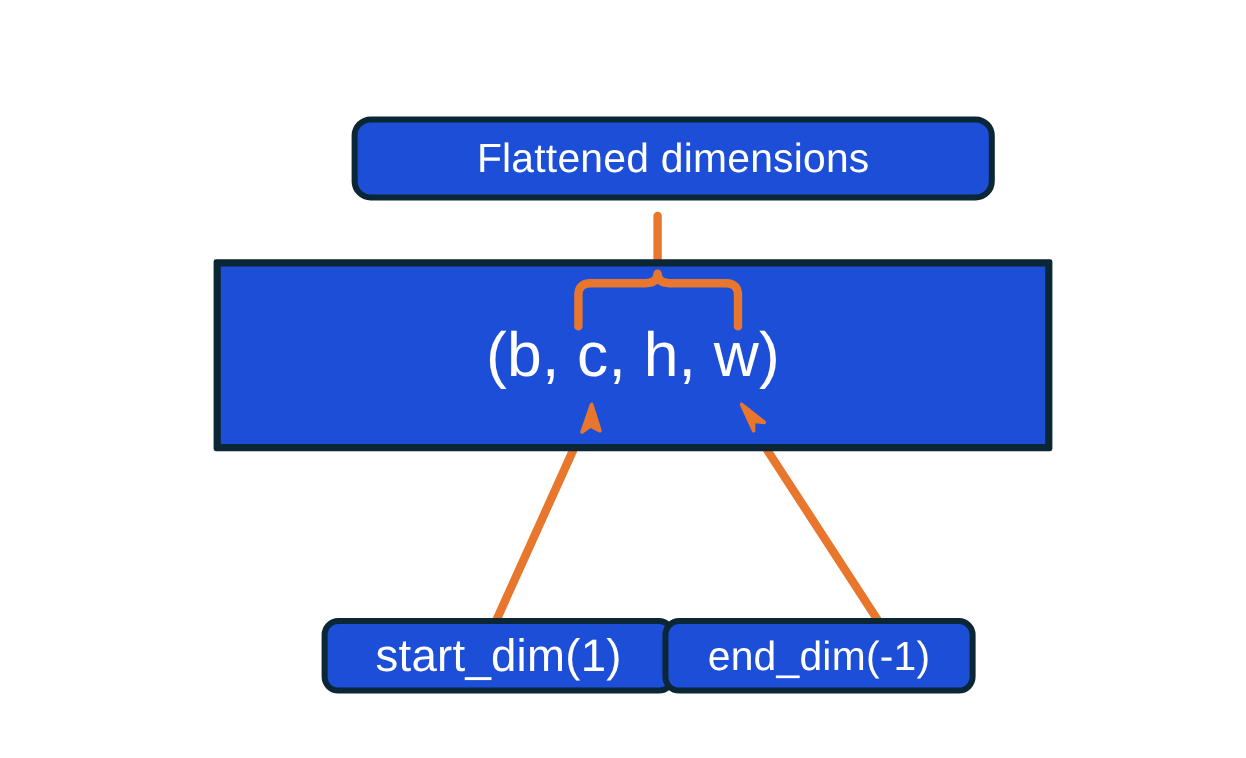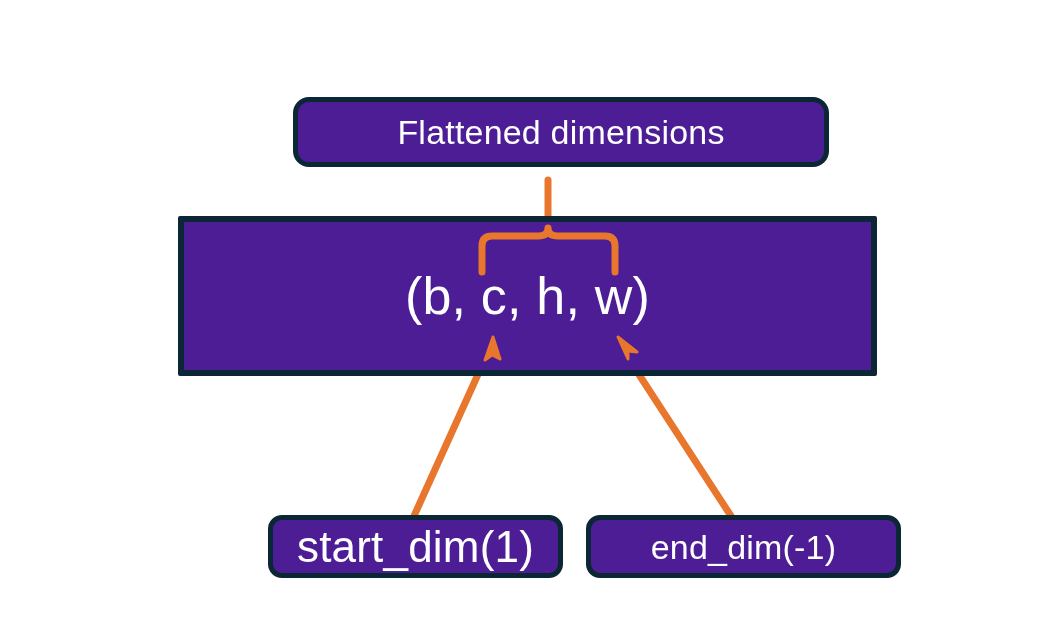--- a/index.html
+++ b/index.html
@@ -11,21 +11,21 @@
     position: relative;
     width: 1038px;
     height: 632px;
     background: #ffffff;
     overflow: hidden;
     font-family: "Liberation Sans", "DejaVu Sans", sans-serif;
   }
   .node {
     position: absolute;
     box-sizing: border-box;
-    background: #4c1d95;
+    background: #1d4ed8;
     border: 5px solid #0b2635;
     border-radius: 14px;
     display: flex;
     align-items: center;
     justify-content: center;
     color: #ffffff;
     font-weight: 300;
     letter-spacing: 0.2px;
     white-space: nowrap;
     z-index: 2;
@@ -47,26 +47,26 @@
     border-width: 6px;
     font-size: 52px;
     align-items: flex-start;
     padding-top: 48px;
   }
   #node-start-dim {
     left: 268px;
     top: 515px;
     width: 295px;
     height: 63px;
-    font-size: 44px;
+    font-size: 38px;
   }
   #node-end-dim {
-    left: 586px;
+    left: 552px;
     top: 515px;
-    width: 315px;
+    width: 261px;
     height: 63px;
     font-size: 34px;
   }
   .node-label {
     display: block;
     line-height: 1;
   }
   #overlay-under {
     position: absolute;
     left: 0;

